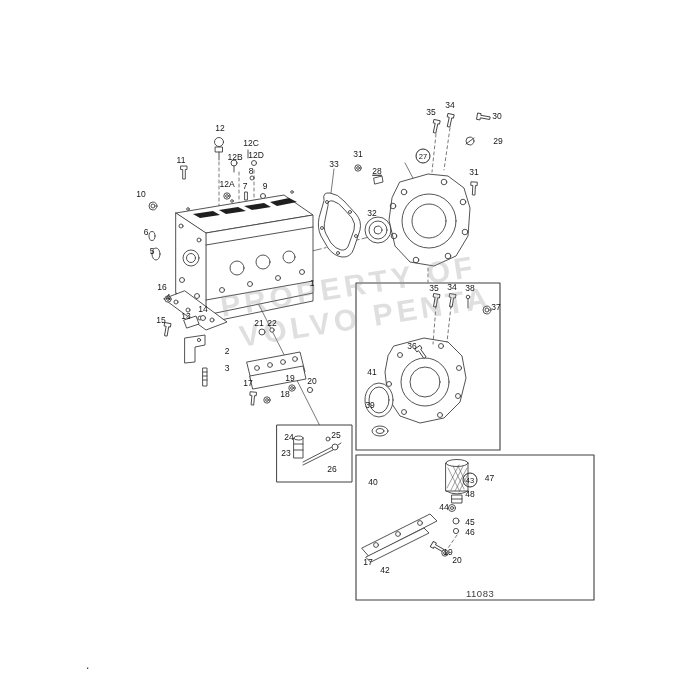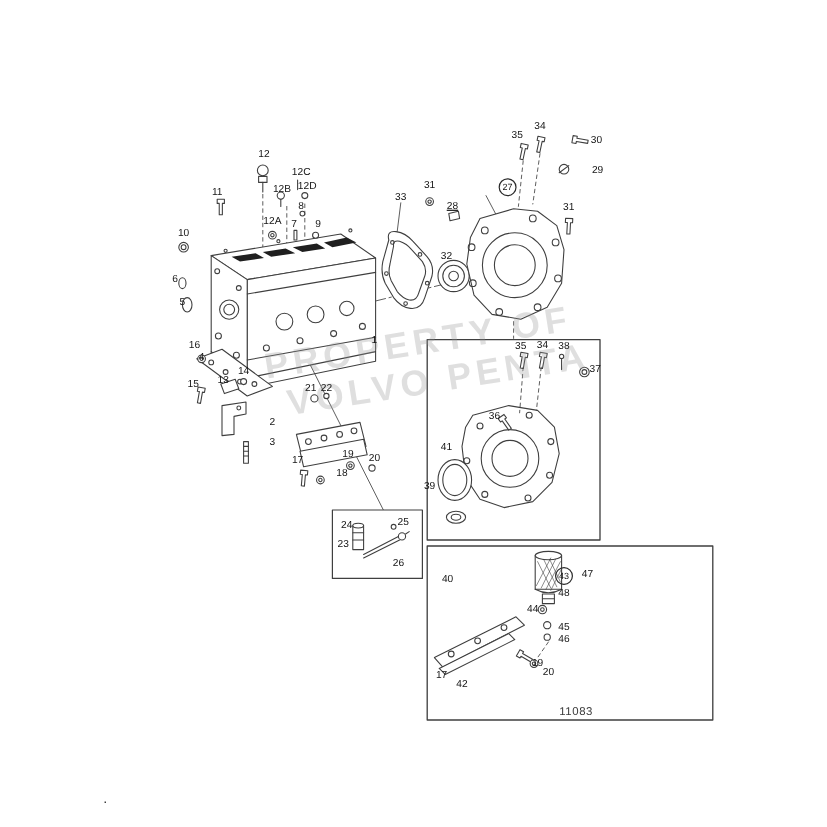--- a/index.html
+++ b/index.html
@@ -294,21 +294,21 @@
   <div id="callout-layer">
       <span class="callout" style="left: 220px; top: 128px;">12</span>
       <span class="callout" style="left: 251px; top: 143px;">12C</span>
       <span class="callout" style="left: 235px; top: 157px;">12B</span>
       <span class="callout" style="left: 256px; top: 155px;">12D</span>
       <span class="callout" style="left: 181px; top: 160px;">11</span>
       <span class="callout" style="left: 227px; top: 184px;">12A</span>
       <span class="callout" style="left: 251px; top: 171px;">8</span>
       <span class="callout" style="left: 245px; top: 186px;">7</span>
       <span class="callout" style="left: 265px; top: 186px;">9</span>
-      <span class="callout" style="left: 153px; top: 194px;">10</span>
+      <span class="callout" style="left: 141px; top: 194px;">10</span>
       <span class="callout" style="left: 146px; top: 232px;">6</span>
       <span class="callout" style="left: 152px; top: 251px;">5</span>
       <span class="callout" style="left: 162px; top: 287px;">16</span>
       <span class="callout" style="left: 168px; top: 297px;">4</span>
       <span class="callout" style="left: 161px; top: 320px;">15</span>
       <span class="callout" style="left: 186px; top: 316px;">13</span>
       <span class="callout" style="left: 203px; top: 309px;">14</span>
       <span class="callout" style="left: 312px; top: 283px;">1</span>
       <span class="callout" style="left: 227px; top: 351px;">2</span>
       <span class="callout" style="left: 227px; top: 368px;">3</span>
@@ -327,21 +327,21 @@
       <span class="callout" style="left: 450px; top: 105px;">34</span>
       <span class="callout" style="left: 497px; top: 116px;">30</span>
       <span class="callout" style="left: 498px; top: 141px;">29</span>
       <span class="callout" style="left: 474px; top: 172px;">31</span>
       <span class="callout" style="left: 434px; top: 288px;">35</span>
       <span class="callout" style="left: 452px; top: 287px;">34</span>
       <span class="callout" style="left: 470px; top: 288px;">38</span>
       <span class="callout" style="left: 496px; top: 307px;">37</span>
       <span class="callout" style="left: 412px; top: 346px;">36</span>
       <span class="callout" style="left: 372px; top: 372px;">41</span>
-      <span class="callout" style="left: 358px; top: 405px;">39</span>
+      <span class="callout" style="left: 370px; top: 405px;">39</span>
       <span class="callout" style="left: 373px; top: 437px; margin-top: 45px;">40</span>
       <span class="callout" style="left: 289px; top: 437px;">24</span>
       <span class="callout" style="left: 286px; top: 453px;">23</span>
       <span class="callout" style="left: 336px; top: 435px;">25</span>
       <span class="callout" style="left: 332px; top: 469px;">26</span>
       <span class="callout" style="left: 470px; top: 478px; padding-left: 39px;">47</span>
       <span class="callout" style="left: 470px; top: 494px;">48</span>
       <span class="callout" style="left: 444px; top: 507px;">44</span>
       <span class="callout circled" style="left: 470px; top: 480px;">43</span>
       <span class="callout" style="left: 470px; top: 522px;">45</span>

